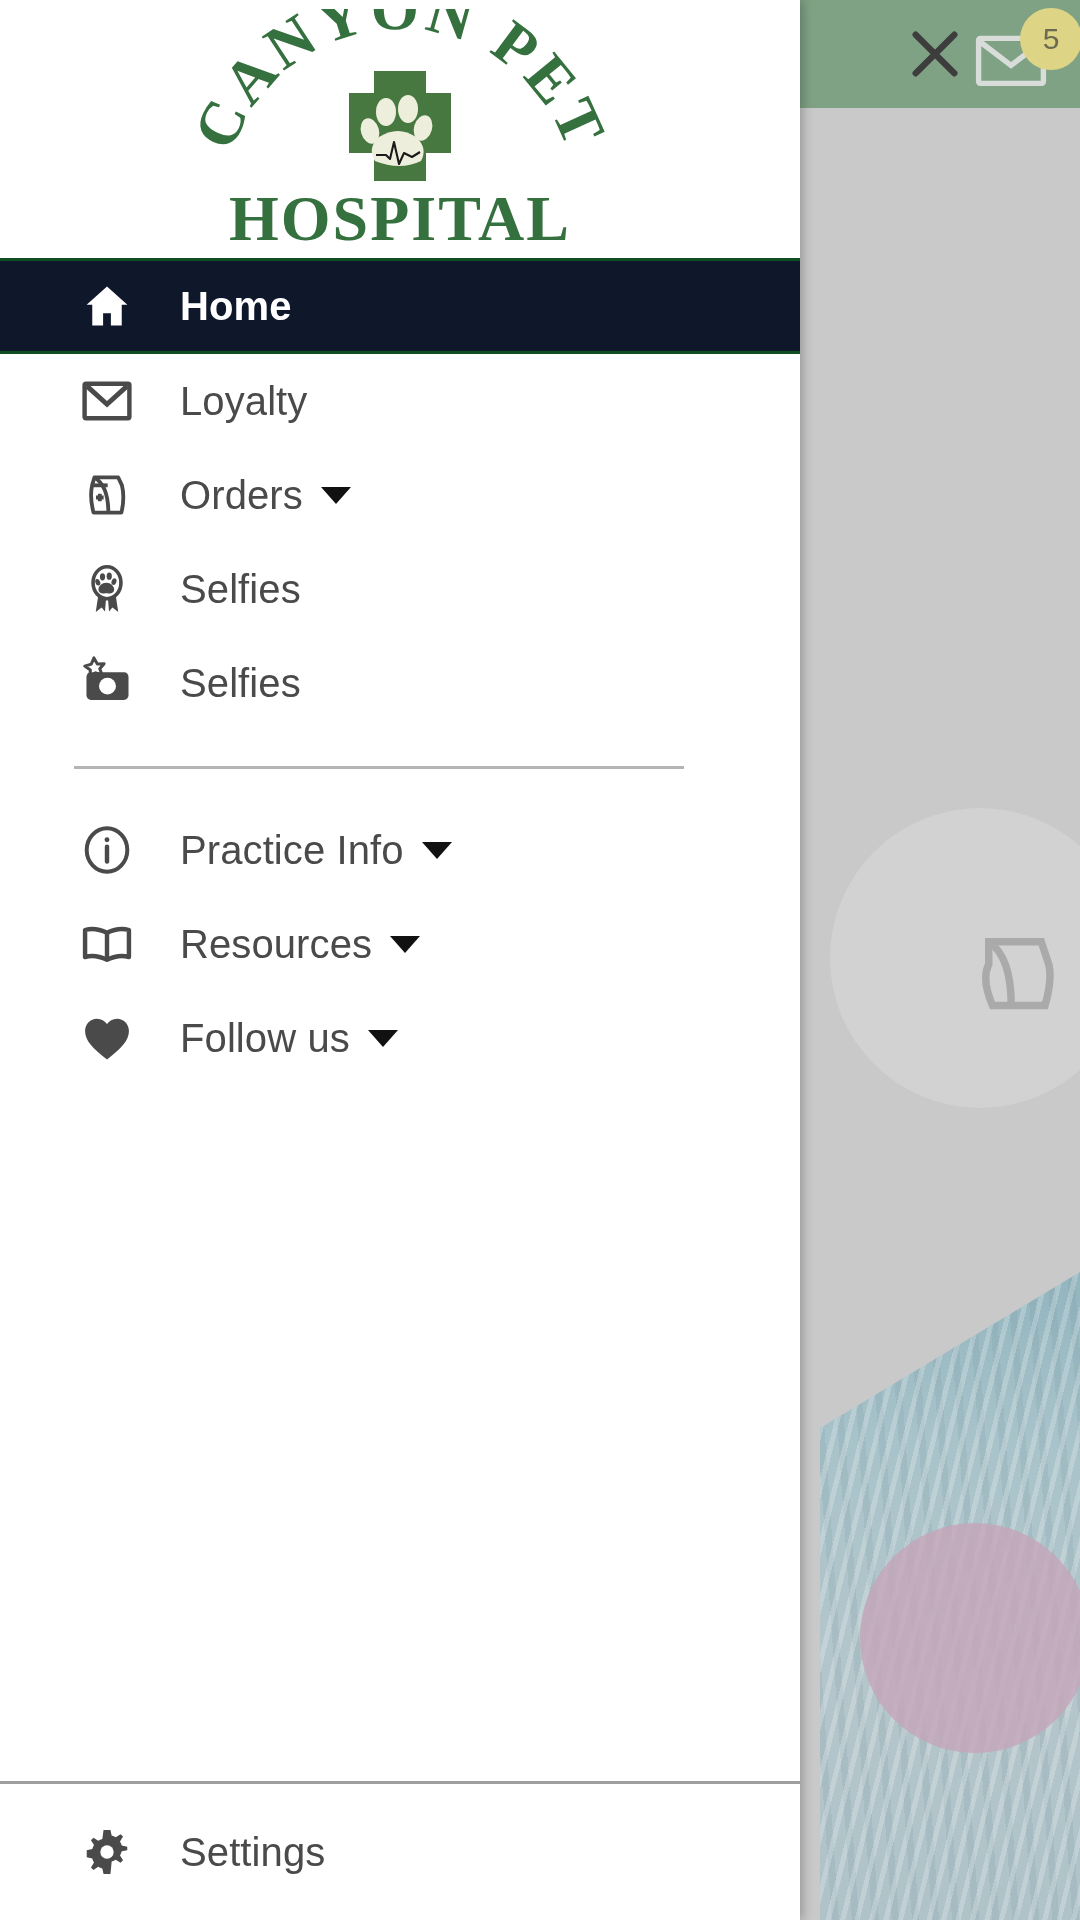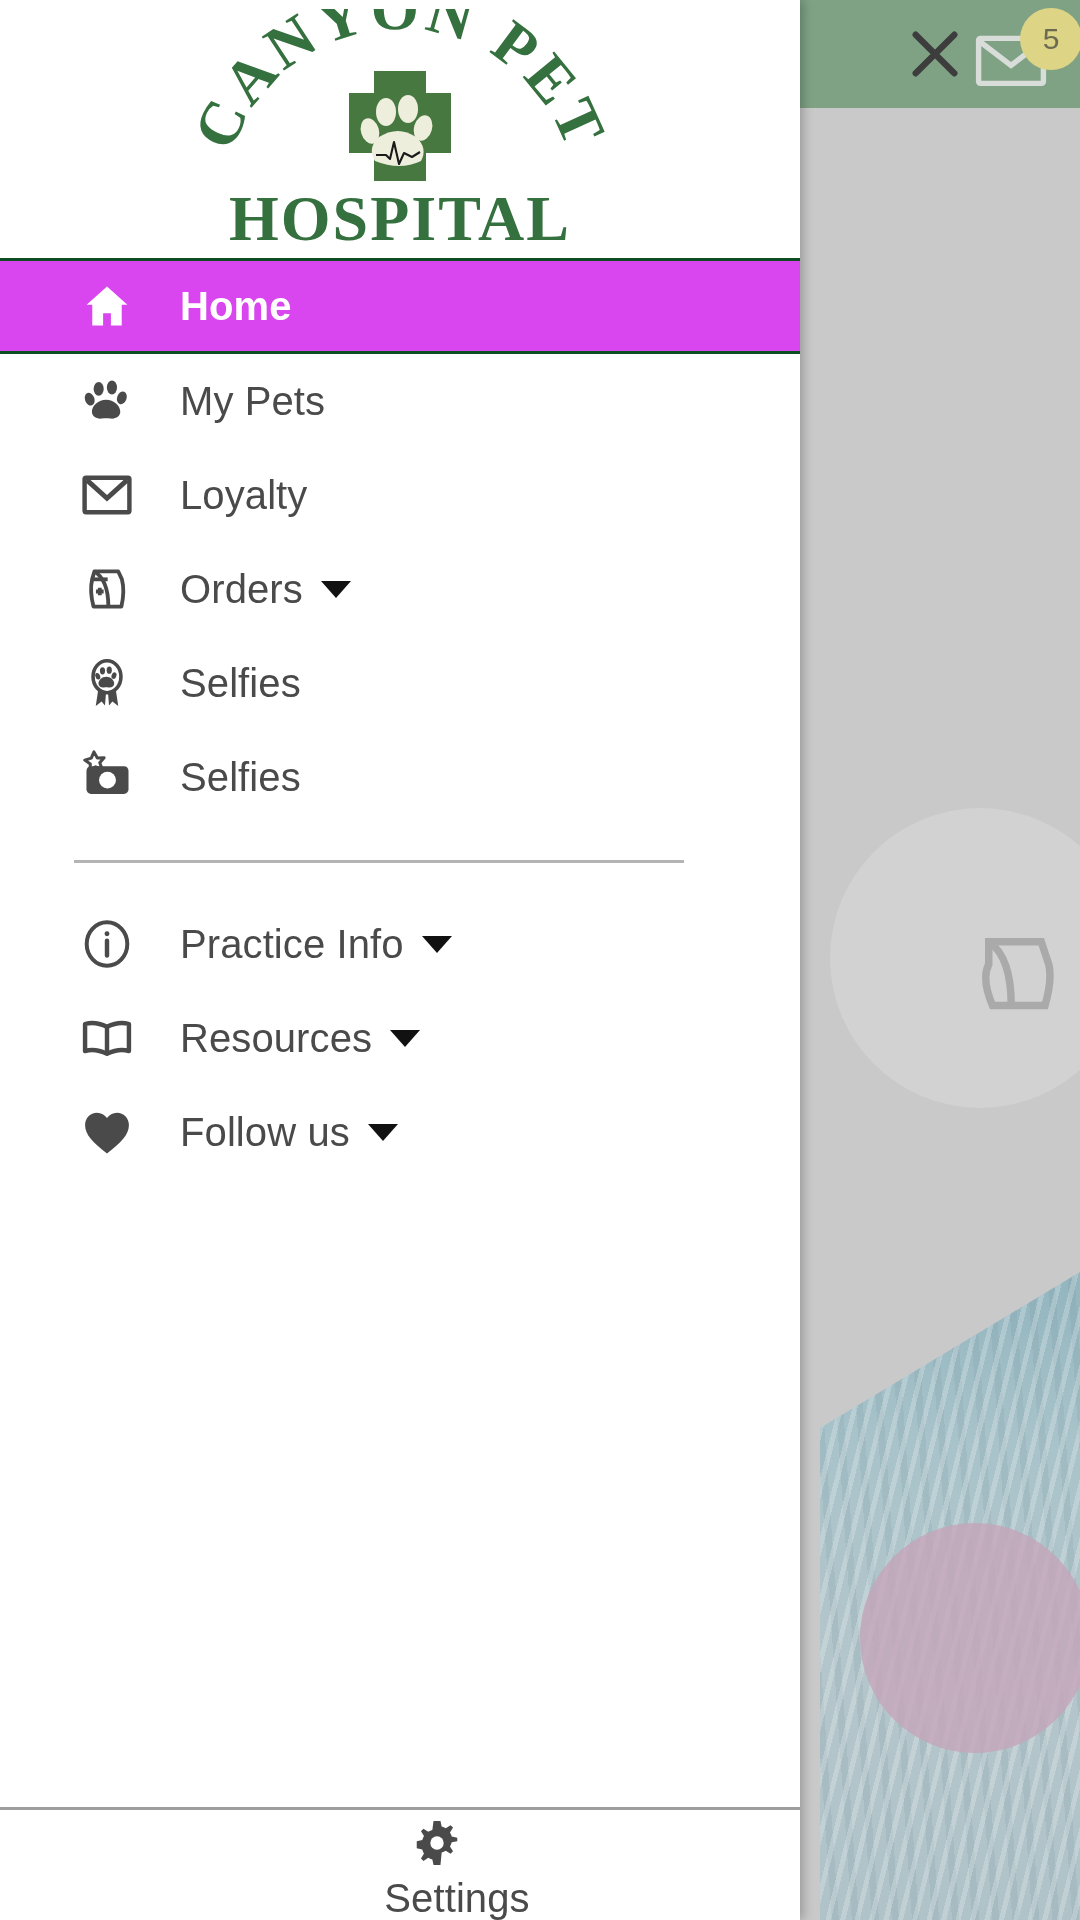--- a/index.html
+++ b/index.html
@@ -88,21 +88,21 @@
   .nav { flex: 1; display: flex; flex-direction: column; padding-top: 0; }
 
   .nav-item {
     display: flex; align-items: center;
     height: 94px;
     padding-left: 74px;
     cursor: pointer;
     position: relative;
   }
   .nav-item.active {
-    background: #d946ef;
+    background: #0f172a;
     border-top: 3px solid #0d4f22;
     border-bottom: 3px solid #0d4f22;
     height: 96px;
     margin-right: 0;
   }
   .nav-icon {
     width: 66px; height: 66px;
     display: flex; align-items: center; justify-content: center;
     flex: 0 0 66px;
     color: #4a4a4a;
@@ -129,21 +129,21 @@
 
   .divider {
     height: 3px; background: #b4b4b4;
     margin: 36px 116px 34px 74px;
   }
 
   .spacer { flex: 1; }
 
   .footer-divider { height: 3px; background: #9e9e9e; width: 100%; }
 
-  .nav-item.footer { height: 110px; flex-direction: column; }
+  .nav-item.footer { height: 136px; }
 </style>
 </head>
 <body>
 
 <div id="screen">
 
   <div class="bg-layer">
     <div class="bg-content">
       <div class="bg-circle-gray"></div>
       <div class="bg-bag-icon">
@@ -209,32 +209,20 @@
 
       <div class="nav-item active">
         <span class="nav-icon">
           <svg width="52" height="52" viewBox="0 0 24 24" fill="currentColor">
             <path d="M12 3 L2.6 11.4 h2.6 V21 h5.0 v-5.6 h3.6 V21 h5.0 v-9.6 h2.6 Z"></path>
           </svg>
         </span>
         <span class="nav-label">Home</span>
       </div>
 
-      <div class="nav-item">
-        <span class="nav-icon">
-          <svg width="54" height="54" viewBox="0 0 24 24" fill="currentColor">
-            <ellipse cx="8.3" cy="6.6" rx="2.25" ry="3.1"></ellipse>
-            <ellipse cx="14.2" cy="6.0" rx="2.25" ry="3.1"></ellipse>
-            <ellipse cx="4.3" cy="11.2" rx="2.1" ry="2.9" transform="rotate(-20 4.3 11.2)"></ellipse>
-            <ellipse cx="18.6" cy="10.6" rx="2.1" ry="2.9" transform="rotate(20 18.6 10.6)"></ellipse>
-            <path d="M11.6 11.4 c3.4 0 6.3 2.6 6.3 5.3 c0 2.3 -2.1 3.4 -4.5 3.1 c-1.2 -.15 -2.4 -.15 -3.6 0 c-2.4 .3 -4.5 -.8 -4.5 -3.1 c0 -2.7 2.9 -5.3 6.3 -5.3 z"></path>
-          </svg>
-        </span>
-        <span class="nav-label">My Pets</span>
-      </div>
 
       <div class="nav-item">
         <span class="nav-icon">
           <svg width="56" height="56" viewBox="0 0 24 24" fill="none" stroke="currentColor" stroke-width="1.9">
             <rect x="2.4" y="4.6" width="19.2" height="14.8" rx="0.6"></rect>
             <path d="M3.4 5.6 L12 13.4 L20.6 5.6" stroke-width="2.1"></path>
           </svg>
         </span>
         <span class="nav-label">Loyalty</span>
       </div>

